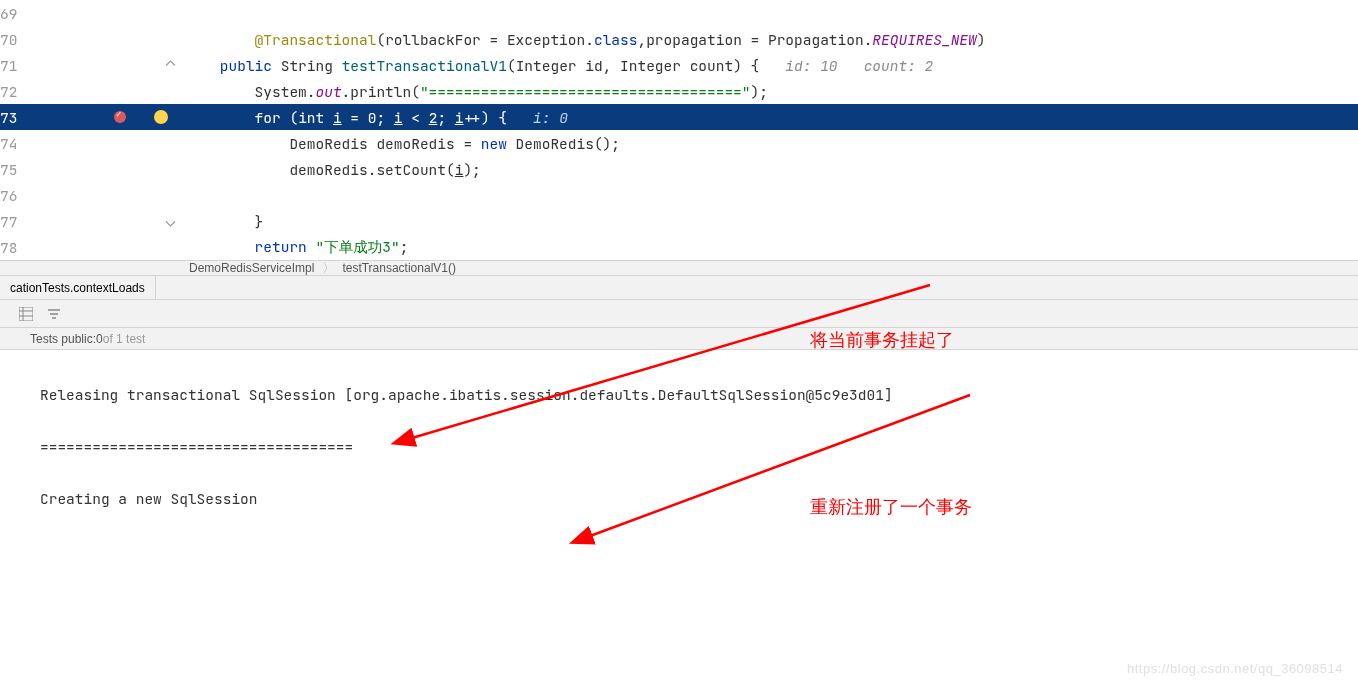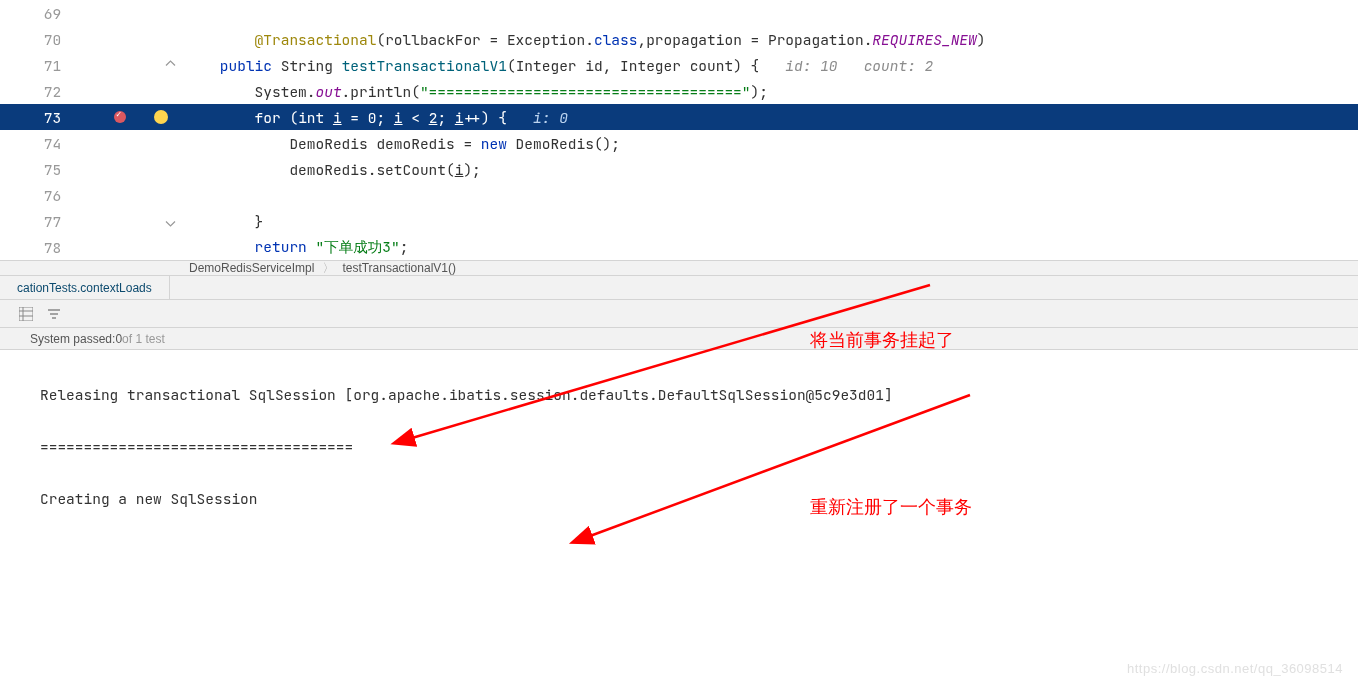--- a/index.html
+++ b/index.html
@@ -20,21 +20,21 @@
     }
     .code-line {
       display: flex;
       height: 26px;
       align-items: center;
       font-family: "JetBrains Mono", Consolas, monospace;
       font-size: 14.5px;
     }
     .line-number {
       width: 110px;
-      text-align: center;
+      text-align: left;
       padding-right: 5px;
       color: #999;
       user-select: none;
       flex-shrink: 0;
     }
     .gutter {
       width: 75px;
       flex-shrink: 0;
       display: flex;
       align-items: center;
@@ -85,25 +85,25 @@
     .bc-sep { color: #aaa; }
     .tool-tab-bar {
       height: 24px;
       background: #f2f2f2;
       border-bottom: 1px solid #d4d4d4;
       display: flex;
       align-items: center;
       font-size: 12px;
     }
     .tool-tab {
-      padding: 0 17px;
+      padding: 0 10px;
       height: 24px;
       display: flex;
       align-items: center;
-      color: #0c4a6e;
+      color: #000000;
       border-right: 1px solid #d4d4d4;
       text-align: center;
     }
     .tool-buttons {
       height: 28px;
       background: #f2f2f2;
       border-bottom: 1px solid #d4d4d4;
       display: flex;
       align-items: center;
       padding-left: 18px;
@@ -277,21 +277,21 @@
   <span class="tbtn">
       <svg width="14" height="14" viewBox="0 0 14 14">
         <line x1="1" y1="3" x2="13" y2="3" stroke="#888" stroke-width="1.5"></line>
         <line x1="3" y1="7" x2="11" y2="7" stroke="#888" stroke-width="1.5"></line>
         <line x1="5" y1="11" x2="9" y2="11" stroke="#888" stroke-width="1.5"></line>
       </svg>
     </span>
 </div>
 
 <div class="tests-passed-bar">
-  <span>System passed:</span>
+  <span>Tests public:</span>
     <span> 0</span>
     <span class="light"> of 1 test</span>
 </div>
 
 <div class="console-output">
 <div>Releasing transactional SqlSession [org.apache.ibatis.session.defaults.DefaultSqlSession@5c9e3d01]</div>
 <div>====================================</div>
 <div>Creating a new SqlSession</div>
 
 

